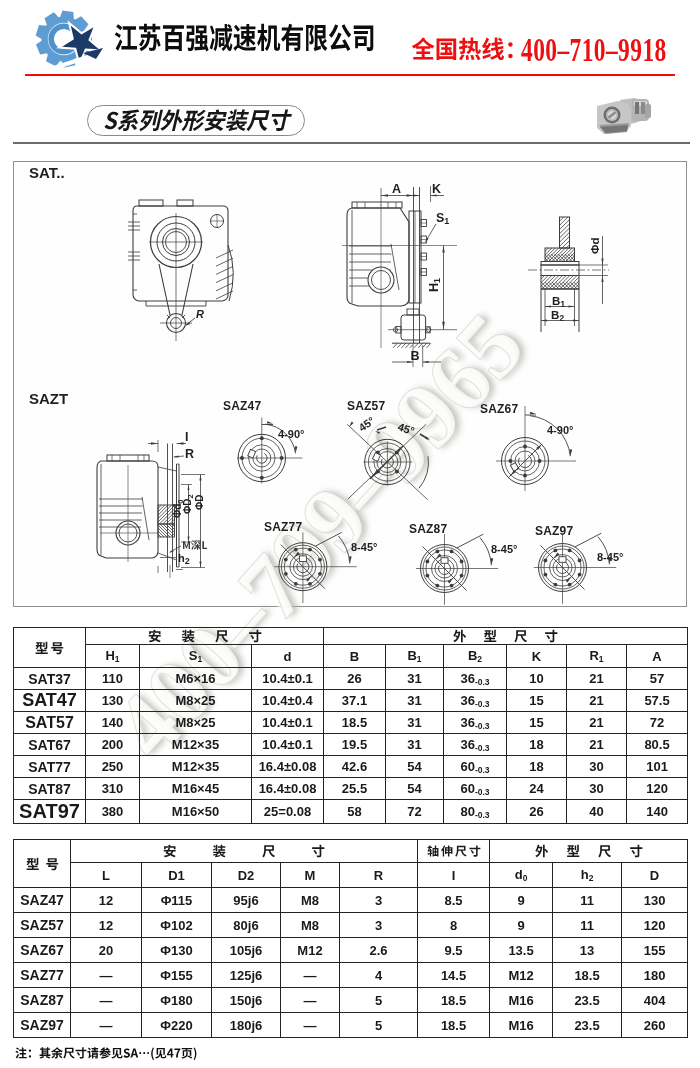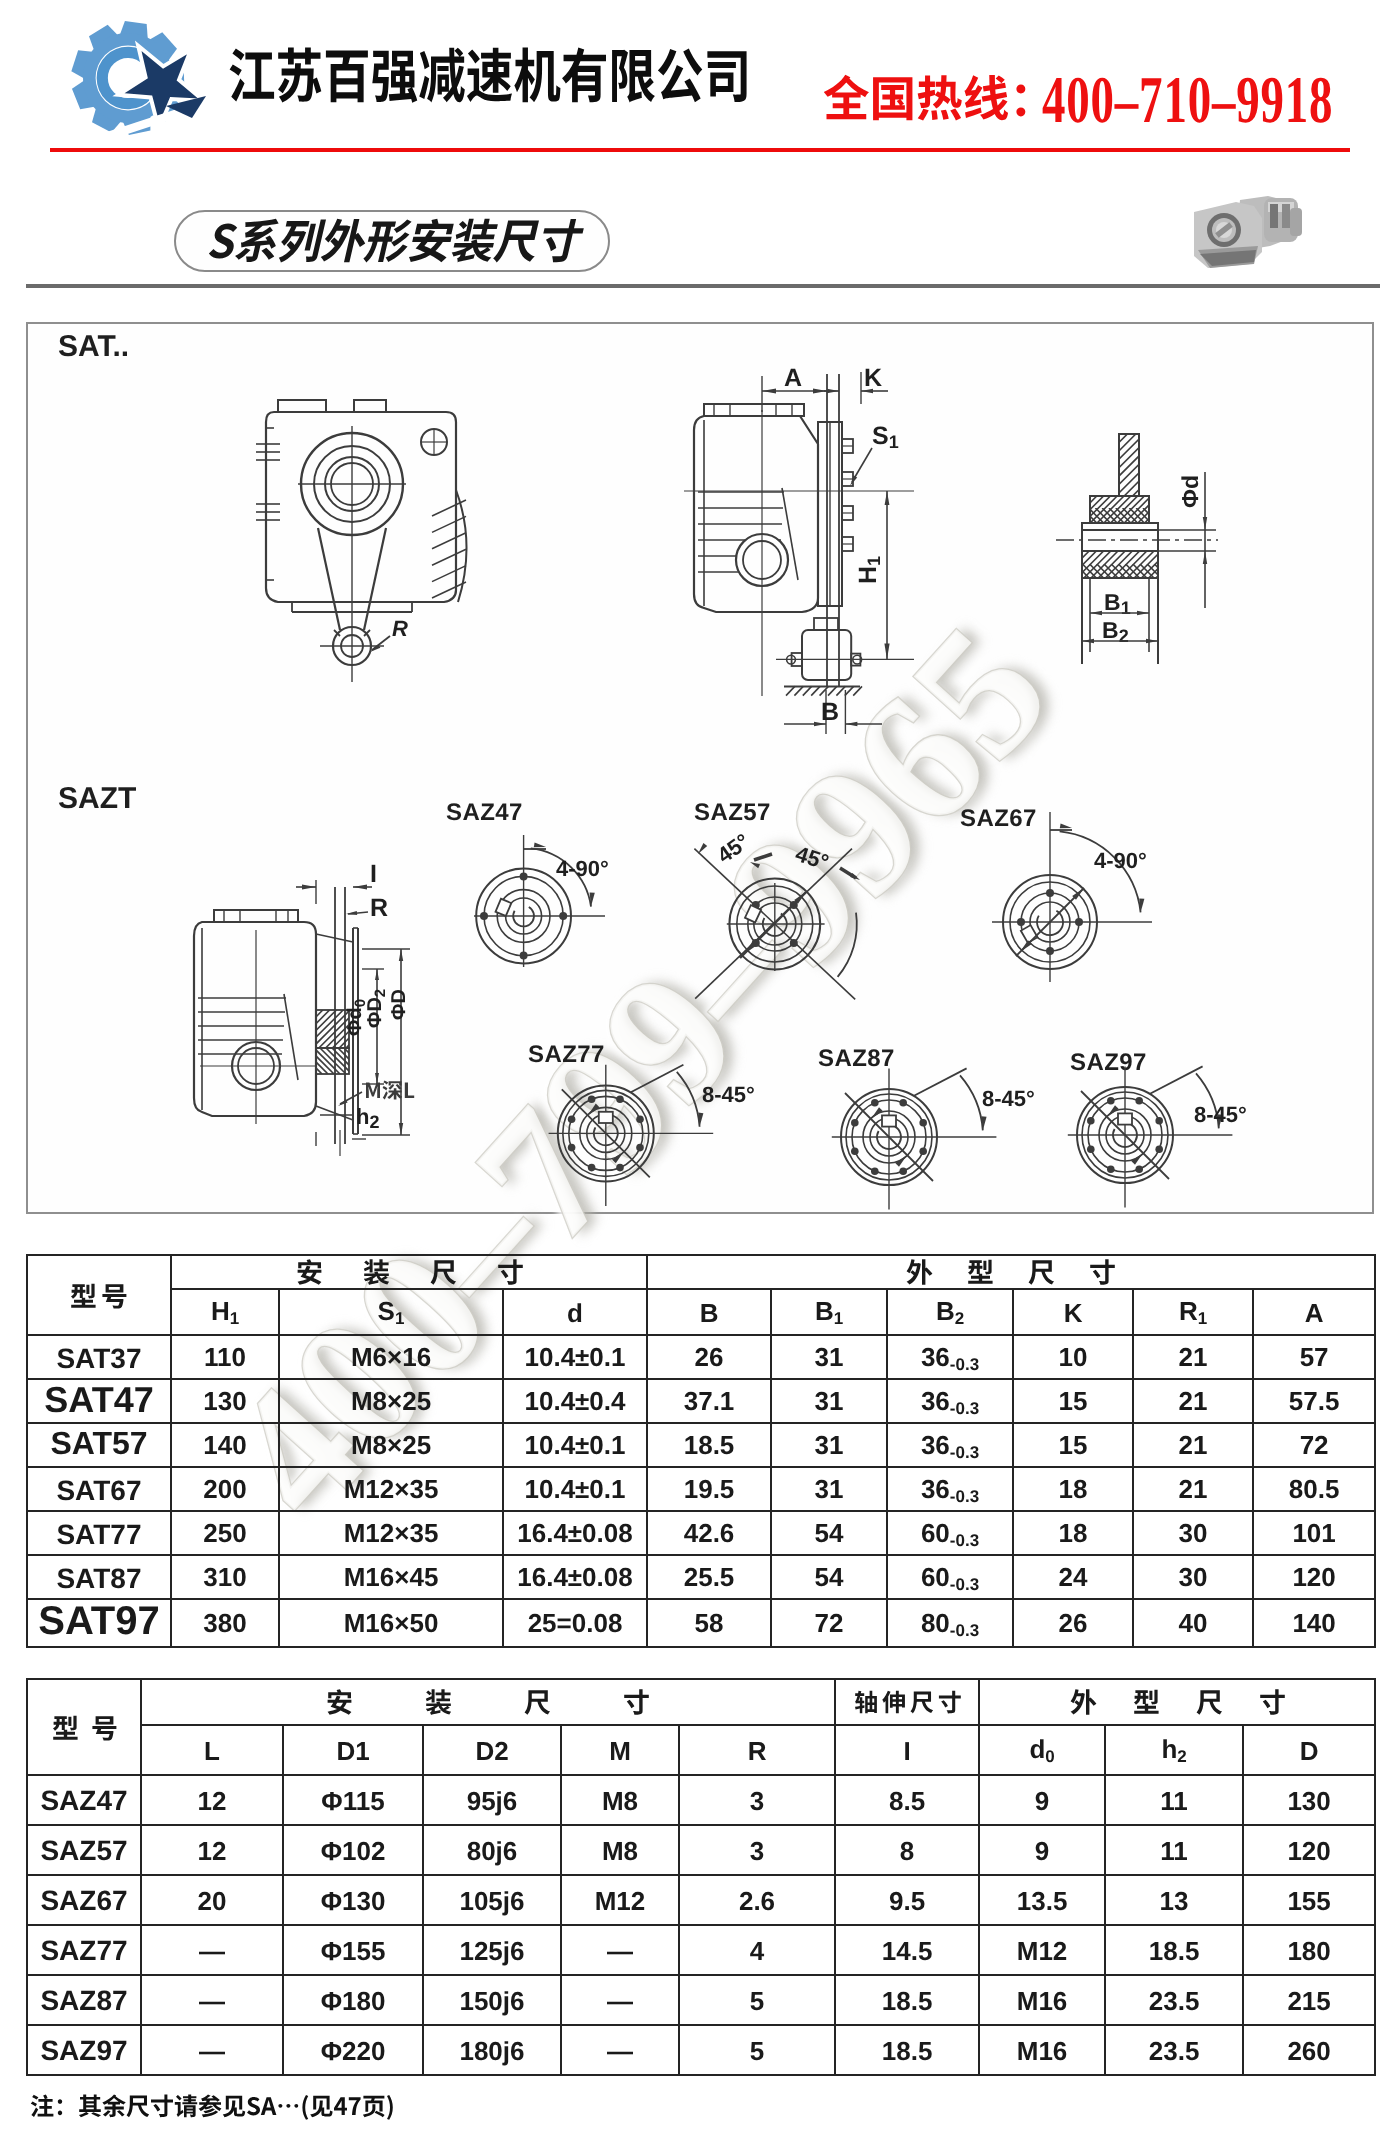--- a/index.html
+++ b/index.html
@@ -799,21 +799,21 @@
       <tr style="height:25px">
         <td style="font-size:14px">SAZ87</td>
         <td>—</td>
         <td>Φ180</td>
         <td>150j6</td>
         <td>—</td>
         <td>5</td>
         <td>18.5</td>
         <td>M16</td>
         <td>23.5</td>
-        <td>215</td>
+        <td>404</td>
       </tr>
       <tr style="height:25px">
         <td style="font-size:14px">SAZ97</td>
         <td>—</td>
         <td>Φ220</td>
         <td>180j6</td>
         <td>—</td>
         <td>5</td>
         <td>18.5</td>
         <td>M16</td>

